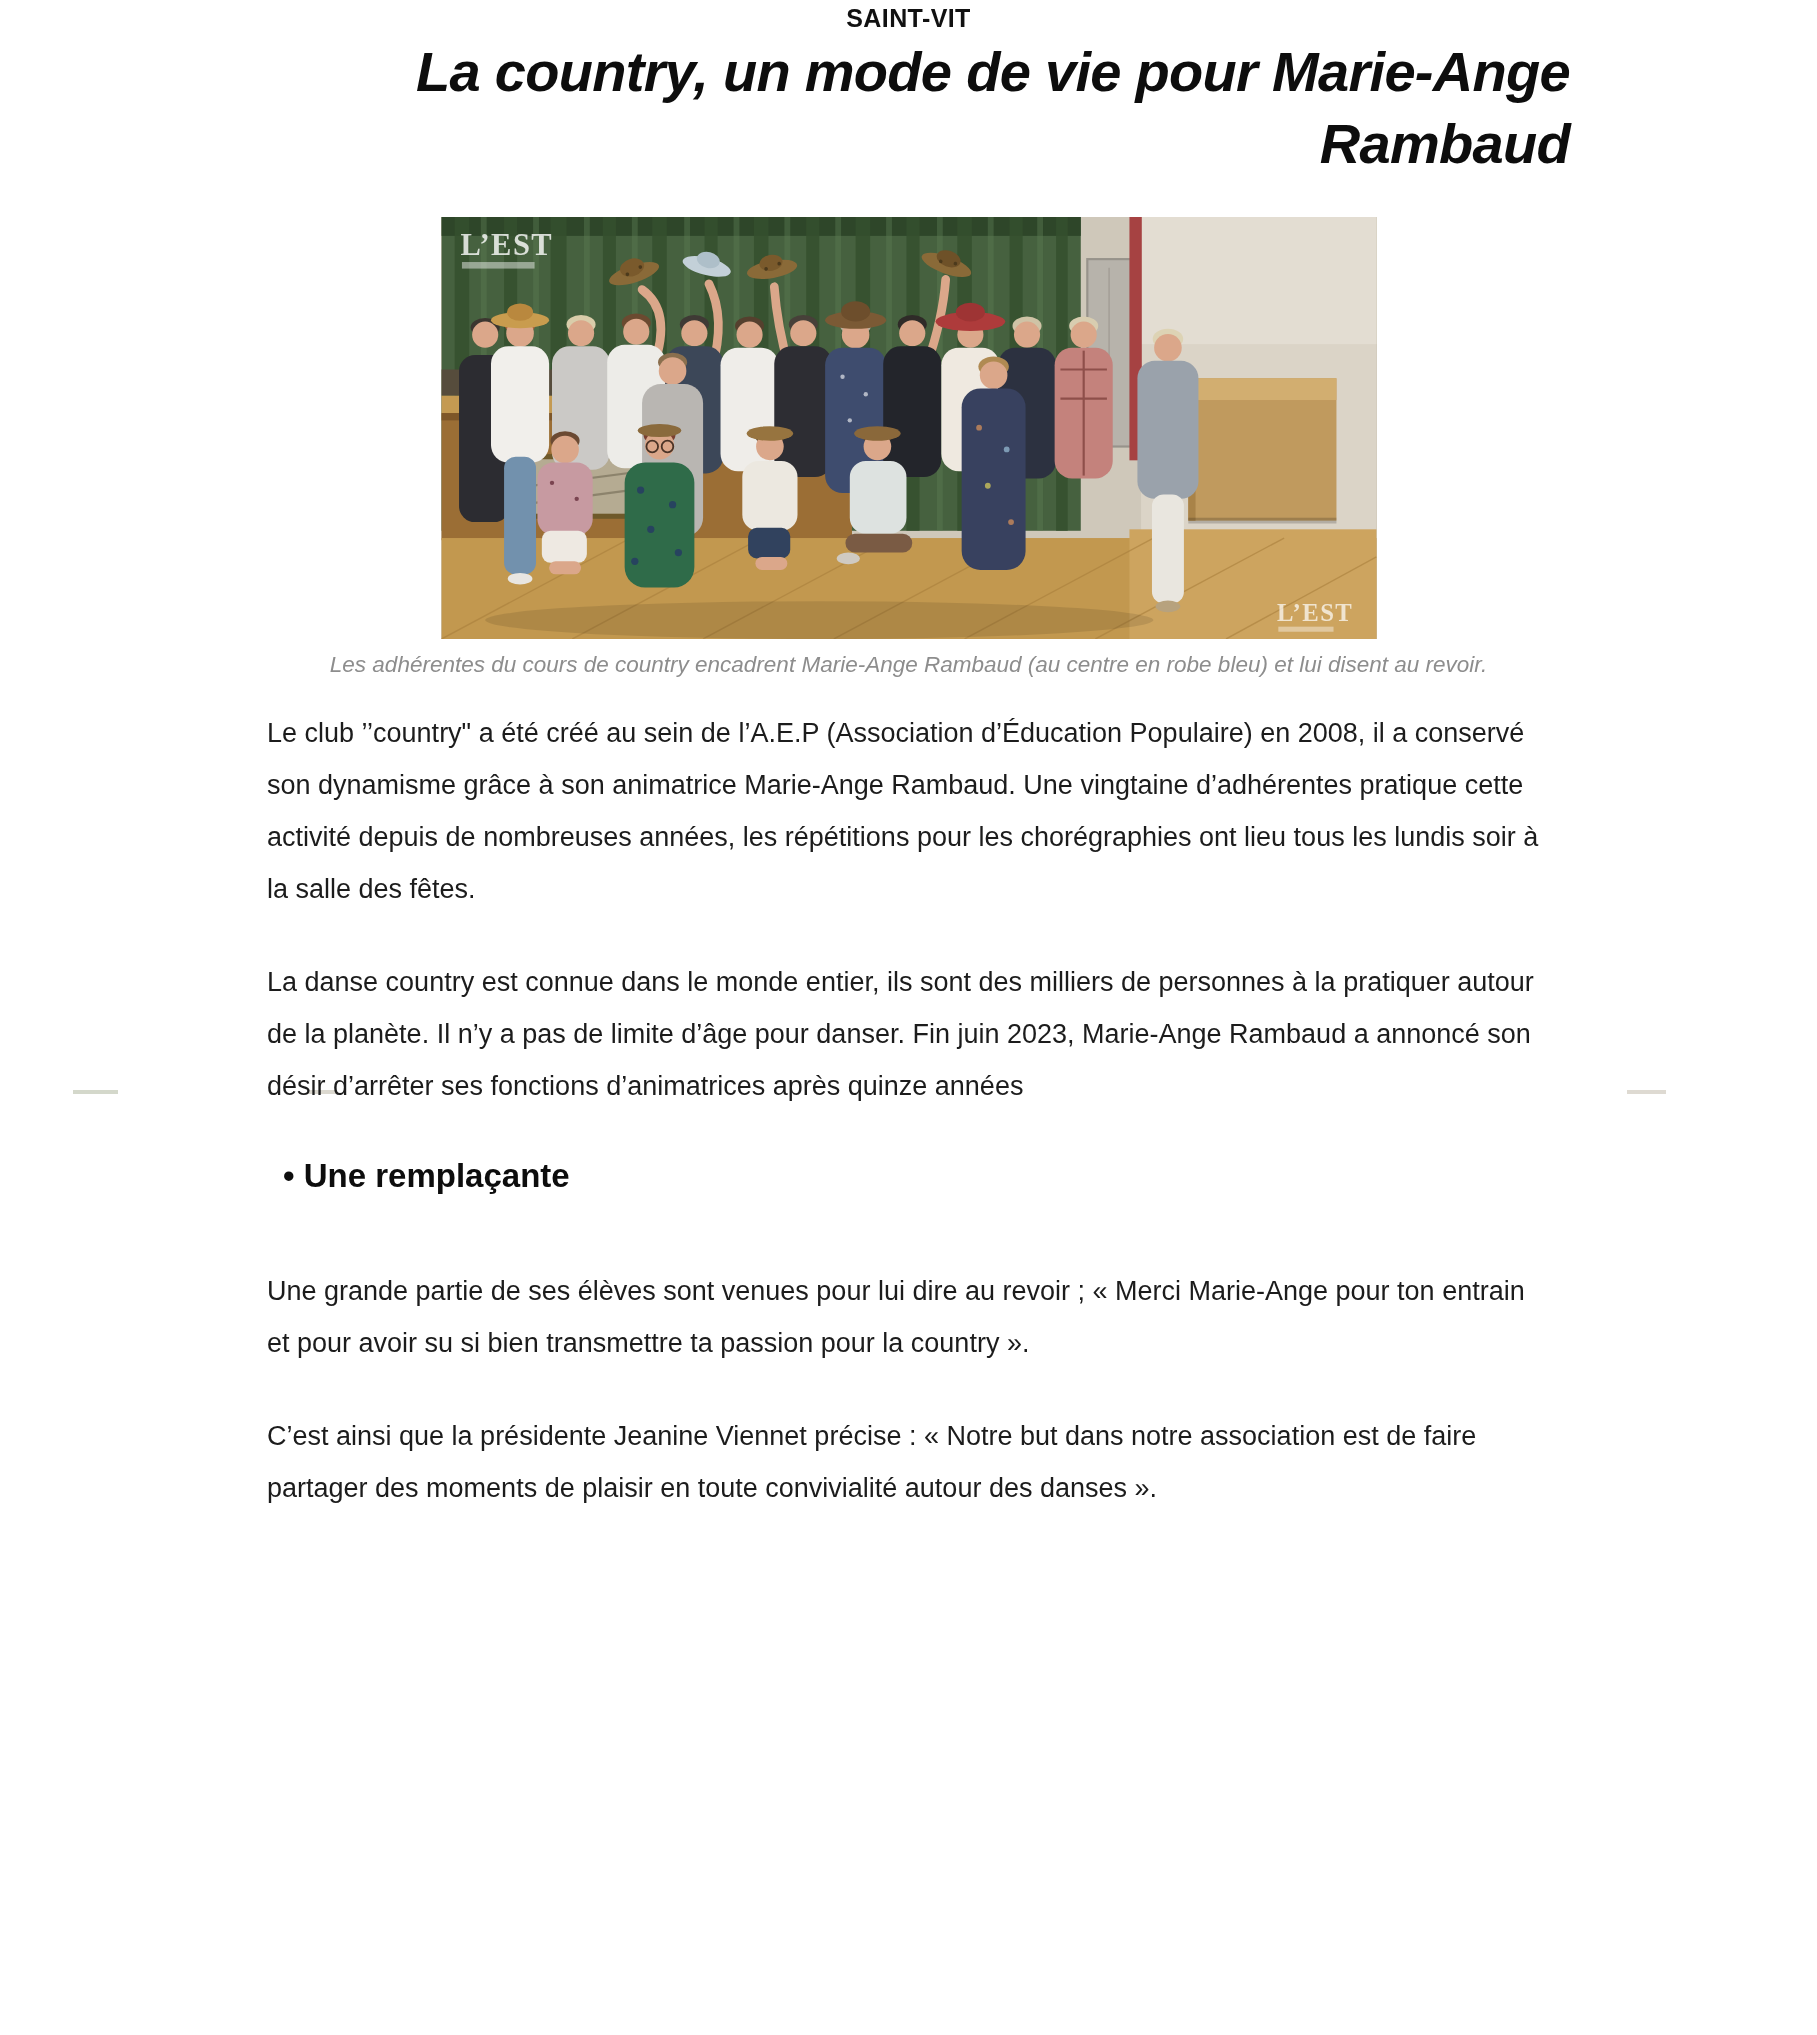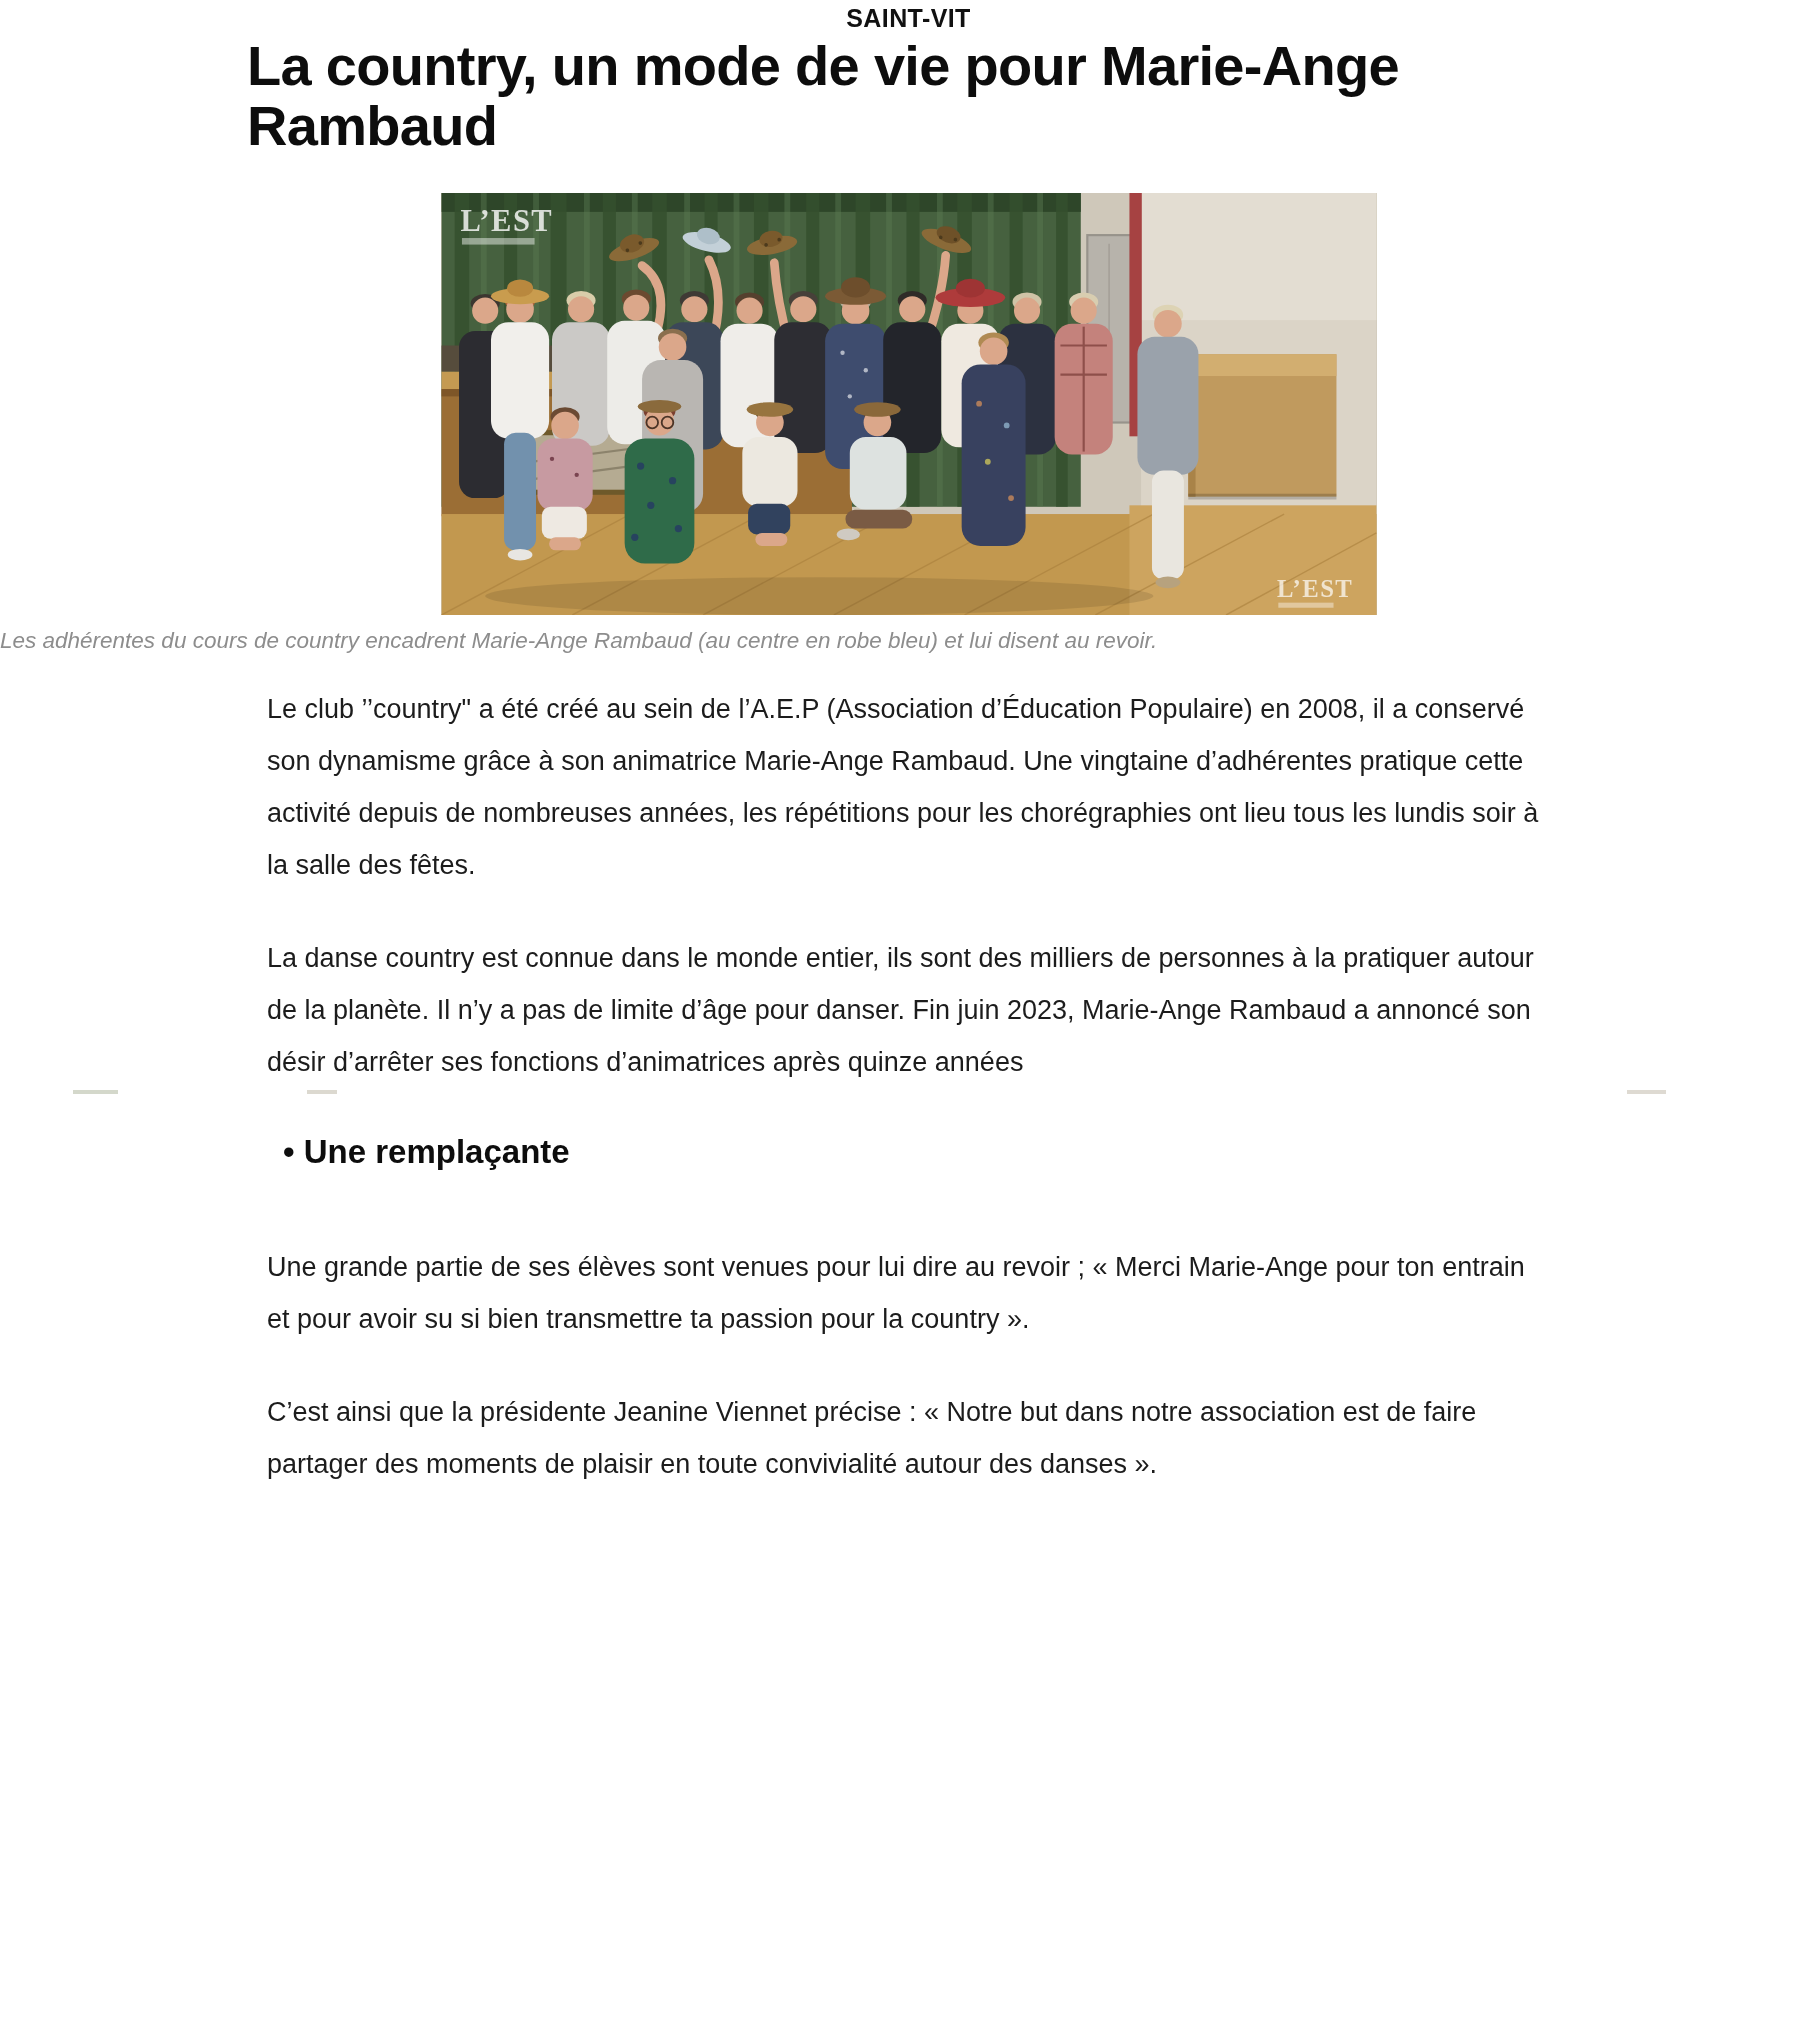--- a/index.html
+++ b/index.html
@@ -16,39 +16,40 @@
     padding-top: 4px;
     text-align: center;
     font-size: 25px;
     font-weight: bold;
     letter-spacing: 0.4px;
     color: #111111;
   }
   h1.title {
     margin: 2.9px auto 0;
     width: 1323px;
-    text-align: left;
+    text-align: right;
     font-size: 56px;
-    line-height: 60px;
+    line-height: 72px;
     font-weight: bold;
     letter-spacing: -0.7px;
     color: #0d0d0d;
+    font-style: italic;
   }
   figure.photo-figure { margin: 37px 0 16px 0; }
   .photo {
     width: 936px;
     height: 422px;
     margin: 0 auto;
     position: relative;
     background: #cfc8ba;
   }
   .photo svg { display: block; width: 936px; height: 422px; }
   figcaption {
     margin-top: 11.6px;
-    text-align: left;
+    text-align: center;
     font-size: 22.5px;
     line-height: 30.5px;
     font-style: italic;
     color: #8d8d8d;
   }
   .article-body {
     position: relative;
     z-index: 1;
     width: 1284px;
     margin: 26px 0 0 267px;

